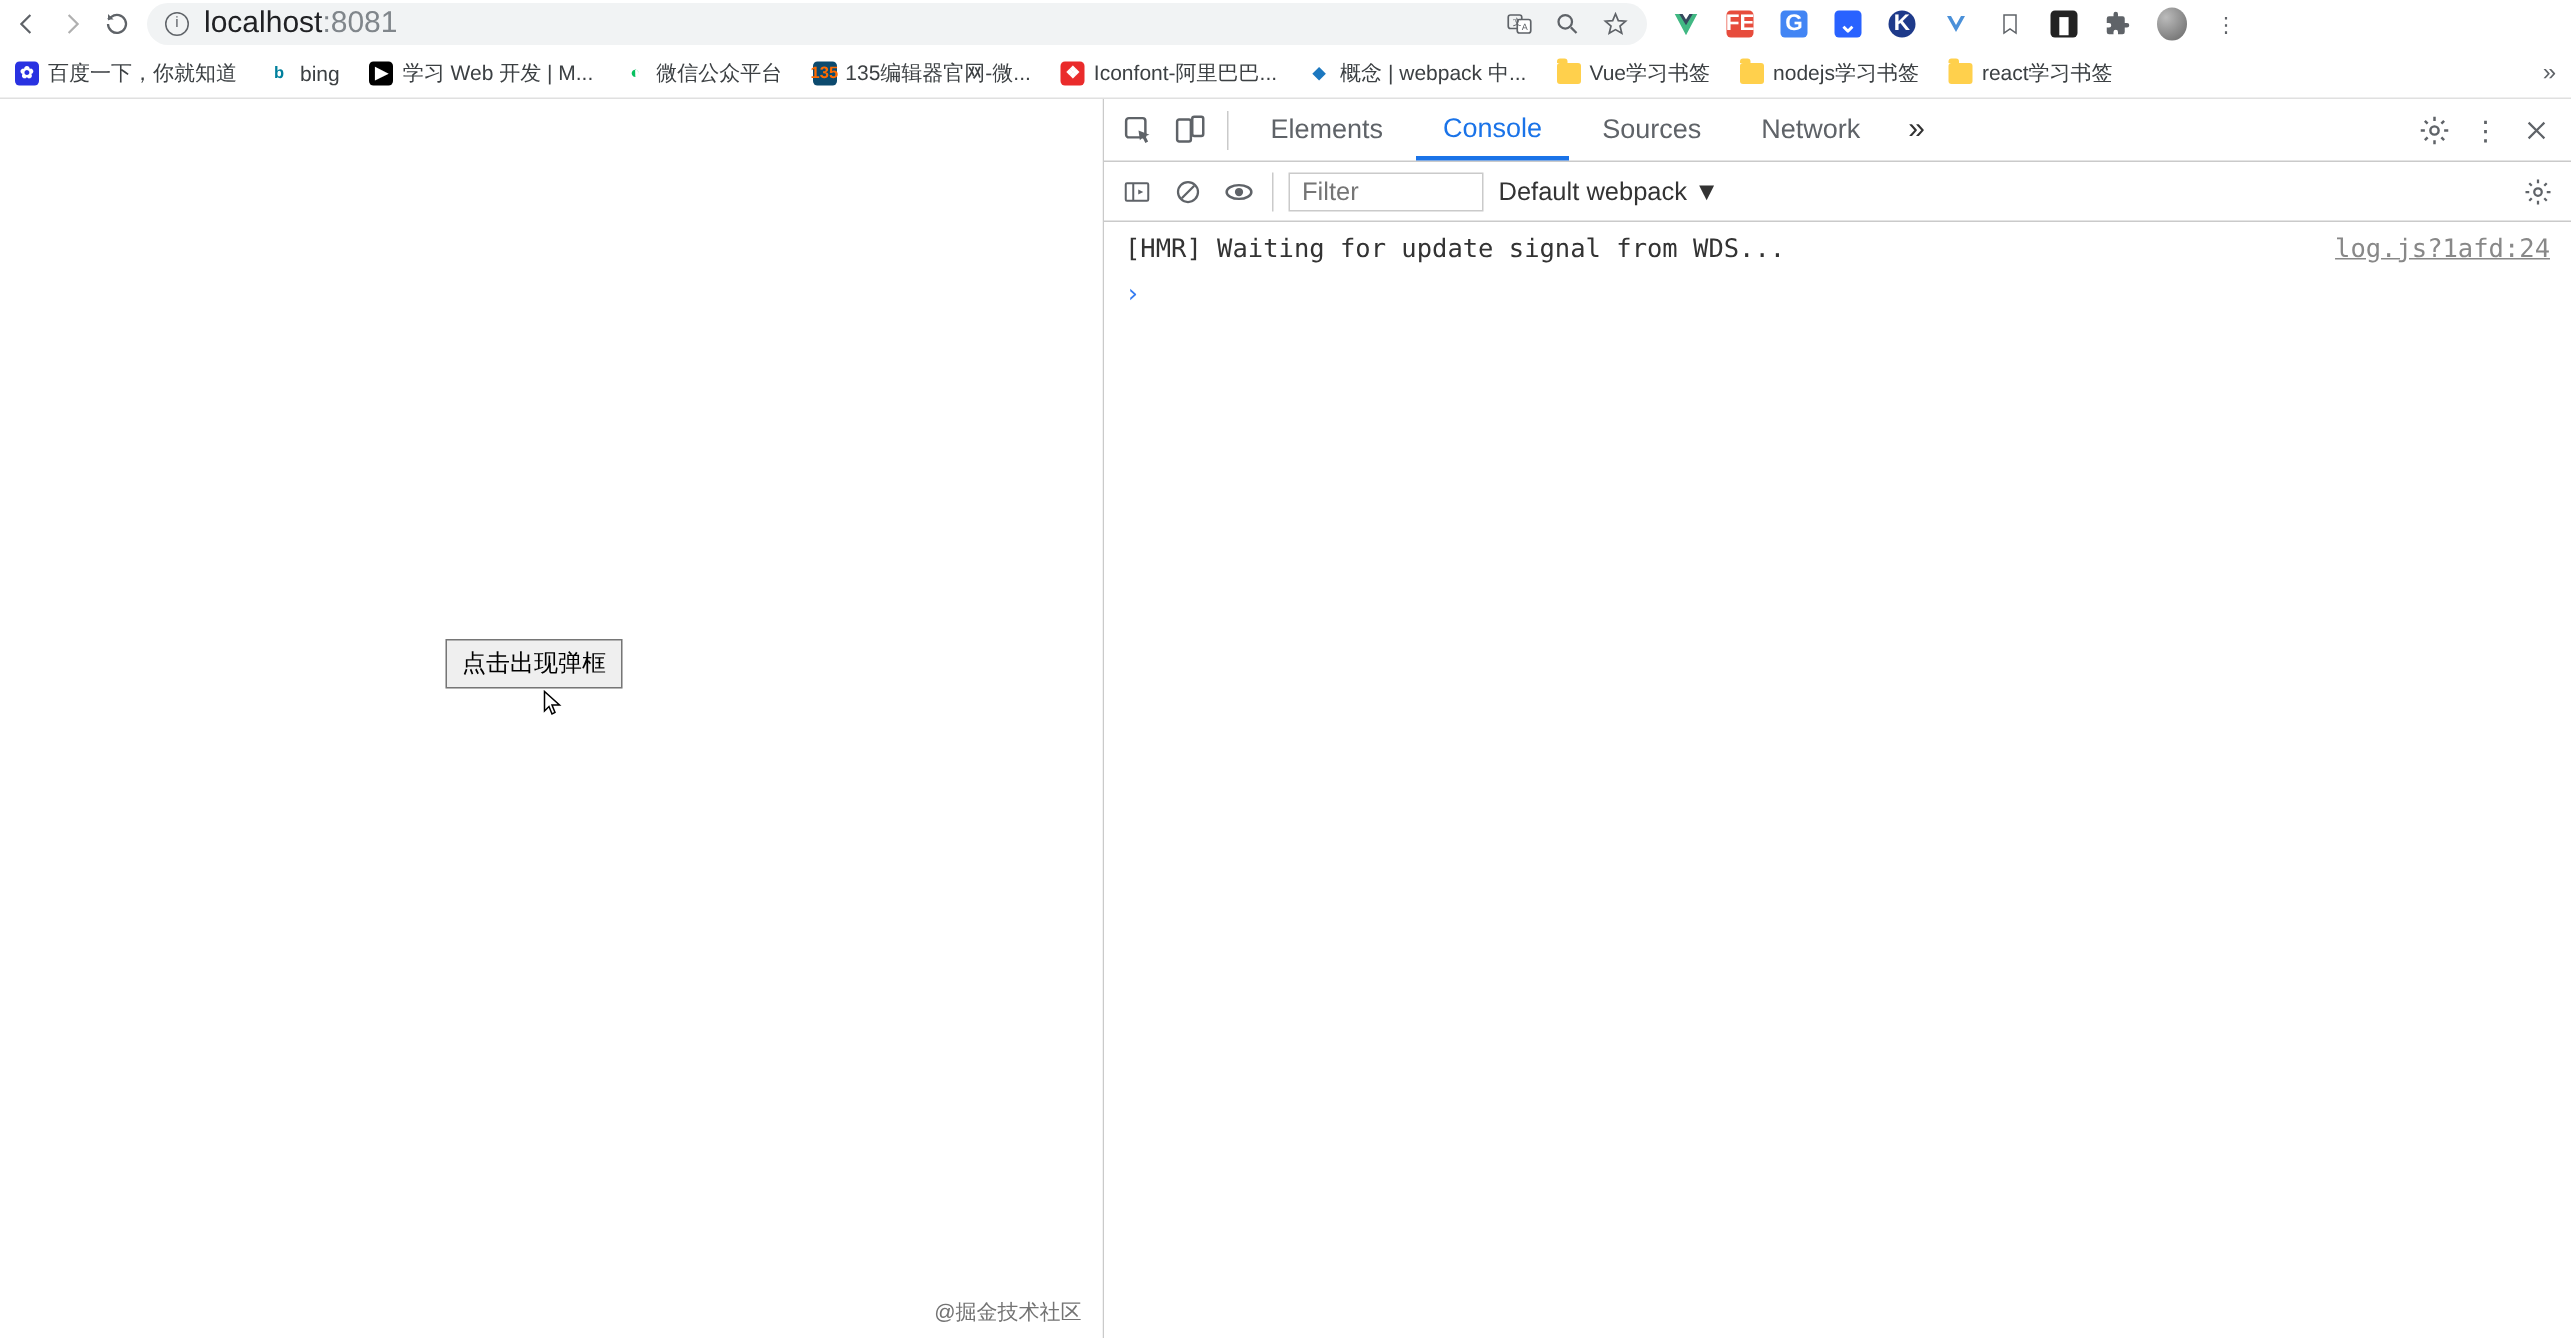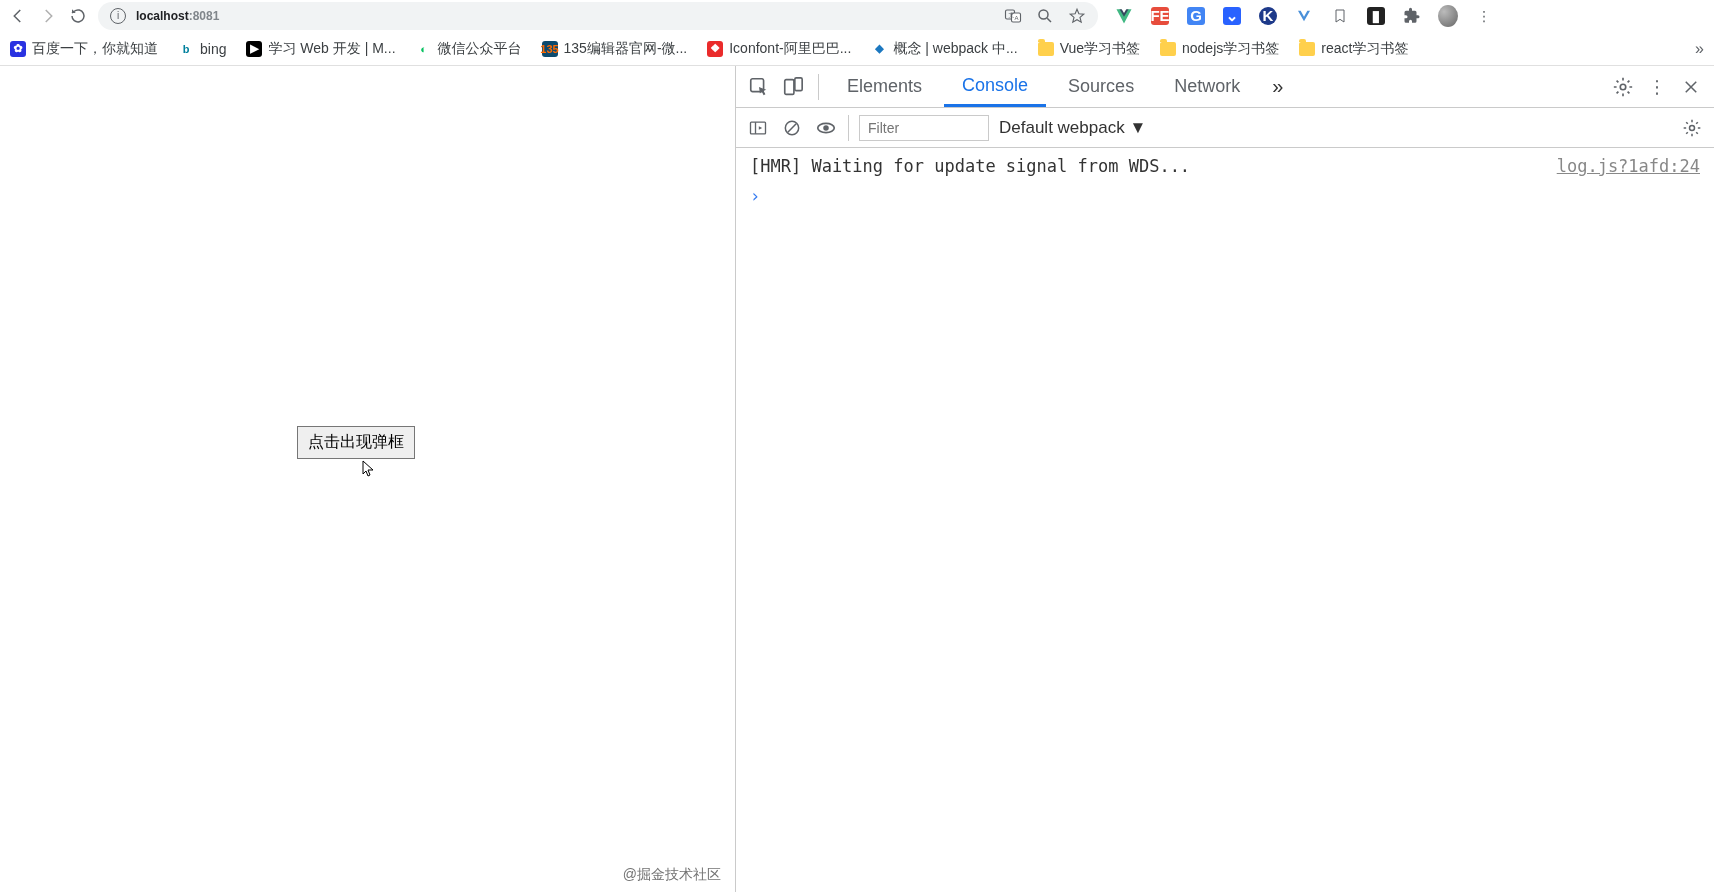--- a/index.html
+++ b/index.html
@@ -19,21 +19,21 @@
       border-bottom: 1px solid transparent;
     }
     .nav-arrow, .reload { width: 20px; height: 20px; color: #5f6368; display:flex;align-items:center;justify-content:center; cursor:pointer;}
     .nav-arrow.fwd { color:#b0b0b0;}
     .omnibox {
       flex: 1; height: 28px; background: #f1f3f4; border-radius: 14px;
       display: flex; align-items: center; padding: 0 12px; gap: 10px;
       max-width: 1000px;
     }
     .omnibox .info-icon { width:16px;height:16px;border:1.5px solid #5f6368;border-radius:50%;display:flex;align-items:center;justify-content:center;font-size:10px;color:#5f6368;}
-    .omnibox .url { font-size:12px; color:#202124;font-weight:bold;}
+    .omnibox .url { font-size:20px; color:#202124;}
     .omnibox .url .port{color:#80868b;}
     .omnibox-actions{margin-left:auto;display:flex;gap:14px;color:#5f6368;}
     .ext-icons{display:flex;align-items:center;gap:16px;padding:0 6px;}
     .ext-icons .ico{width:20px;height:20px;display:flex;align-items:center;justify-content:center;font-size:14px;}
     .sq{width:18px;height:18px;border-radius:3px;display:flex;align-items:center;justify-content:center;color:#fff;font-size:15px;font-weight:bold;}
     .avatar{width:22px;height:22px;border-radius:50%;background:radial-gradient(circle at 30% 30%,#bbb,#666);}
     .vdots{font-size:18px;color:#5f6368;}
     
     .bm-bar{display:flex;align-items:center;height:34px;padding:0 10px;gap:20px;border-bottom:1px solid #e0e0e0;}
     .bm{display:flex;align-items:center;gap:6px;color:#3c4043;font-size:14px;cursor:pointer;white-space:nowrap;}
@@ -55,21 +55,21 @@
     .devtools{flex:1;display:flex;flex-direction:column;border-left:1px solid #cacaca;background:#fff;font-size:15px;color:#333;}
     .dt-tabs{display:flex;align-items:center;height:42px;border-bottom:1px solid #cacaca;padding:0 8px;gap:4px;justify-content:center;}
     .dt-tabs .tool-ico{width:30px;height:30px;display:flex;align-items:center;justify-content:center;color:#5f6368;}
     .dt-tabs .sep{width:1px;height:26px;background:#cacaca;margin:0 6px;}
     .dt-tab{padding:0 18px;height:100%;display:flex;align-items:center;color:#5f6368;cursor:pointer;font-size:18px;}
     .dt-tab.active{color:#1a73e8;border-bottom:3px solid #1a73e8;}
     .dt-tabs .spacer{flex:1;}
     .dt-tabs .more{font-size:20px;color:#333;padding:0 10px;}
     .dt-row2{display:flex;align-items:center;height:40px;border-bottom:1px solid #cacaca;padding:0 10px;gap:10px;color:#5f6368;}
     .dt-row2 .ctx{display:flex;align-items:center;gap:120px;border-left:1px solid #cacaca;border-right:1px solid #cacaca;height:100%;padding:0 14px;font-size:17px;color:#333;}
-    .dt-row2 input{width:130px;height:26px;border:1px solid #cacaca;padding:0 8px;font-size:14px;background:#fff;}
+    .dt-row2 input{width:130px;height:26px;border:1px solid #cacaca;padding:0 8px;font-size:17px;background:#fff;}
     .dt-row2 .levels{font-size:17px;color:#333;}
     .dt-row2 .row2-ico{width:24px;height:24px;display:flex;align-items:center;justify-content:center;}
     .console-body{flex:1;padding:8px 14px;font-family:Consolas, monospace;font-size:17px;}
     .log-line{display:flex;align-items:center;gap:10px;}
     .log-line .msg{flex:1;white-space:pre;}
     .log-line .src{color:#888;text-decoration:underline;}
     .prompt{color:#367cf1;margin-top:10px;}
     svg{display:block;}
   </style>
 </head>

